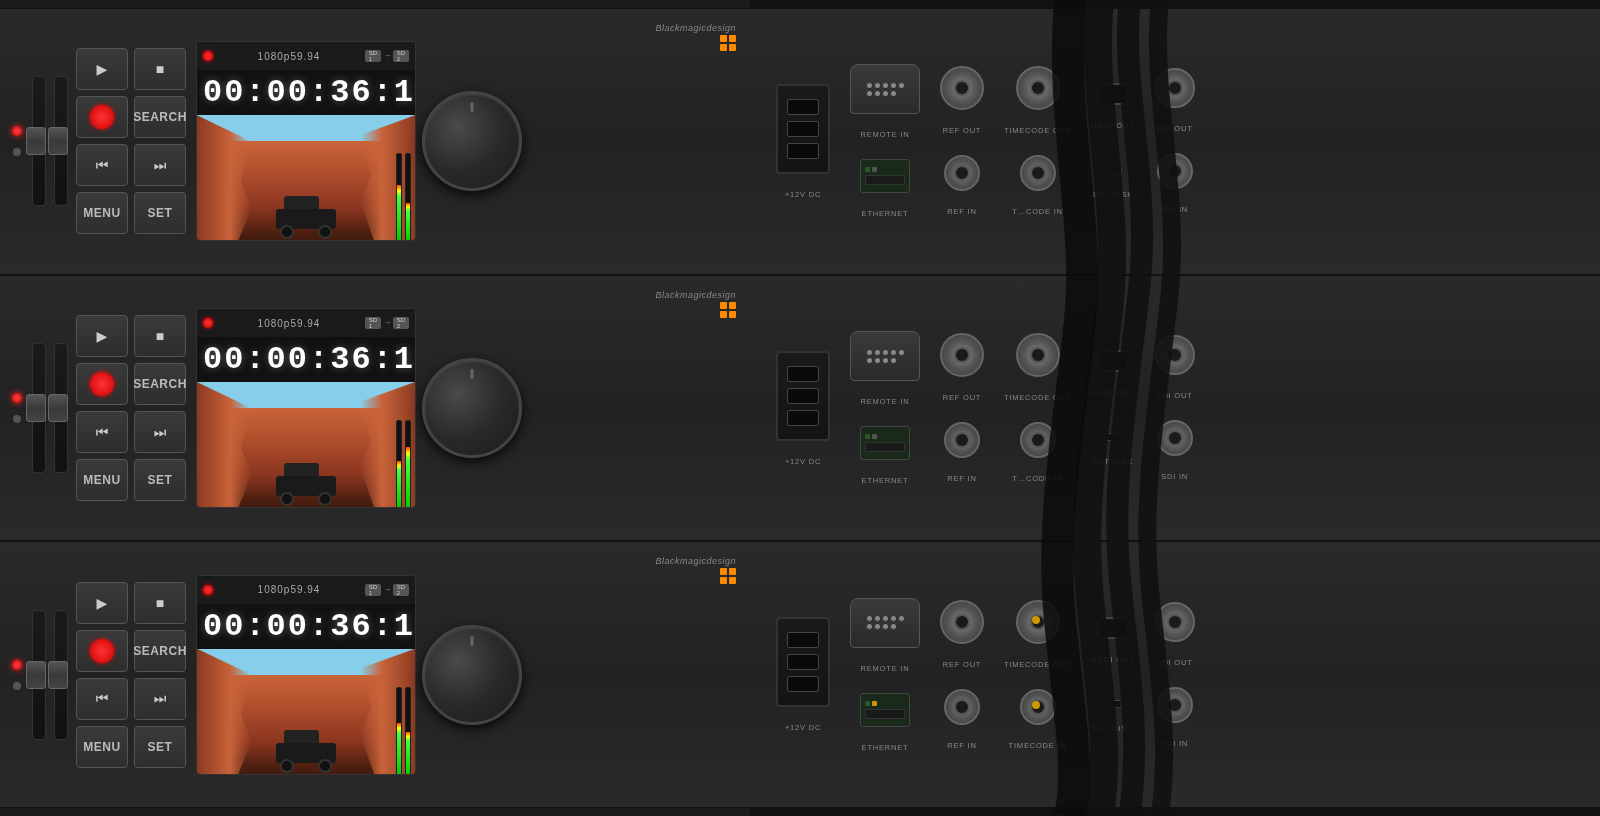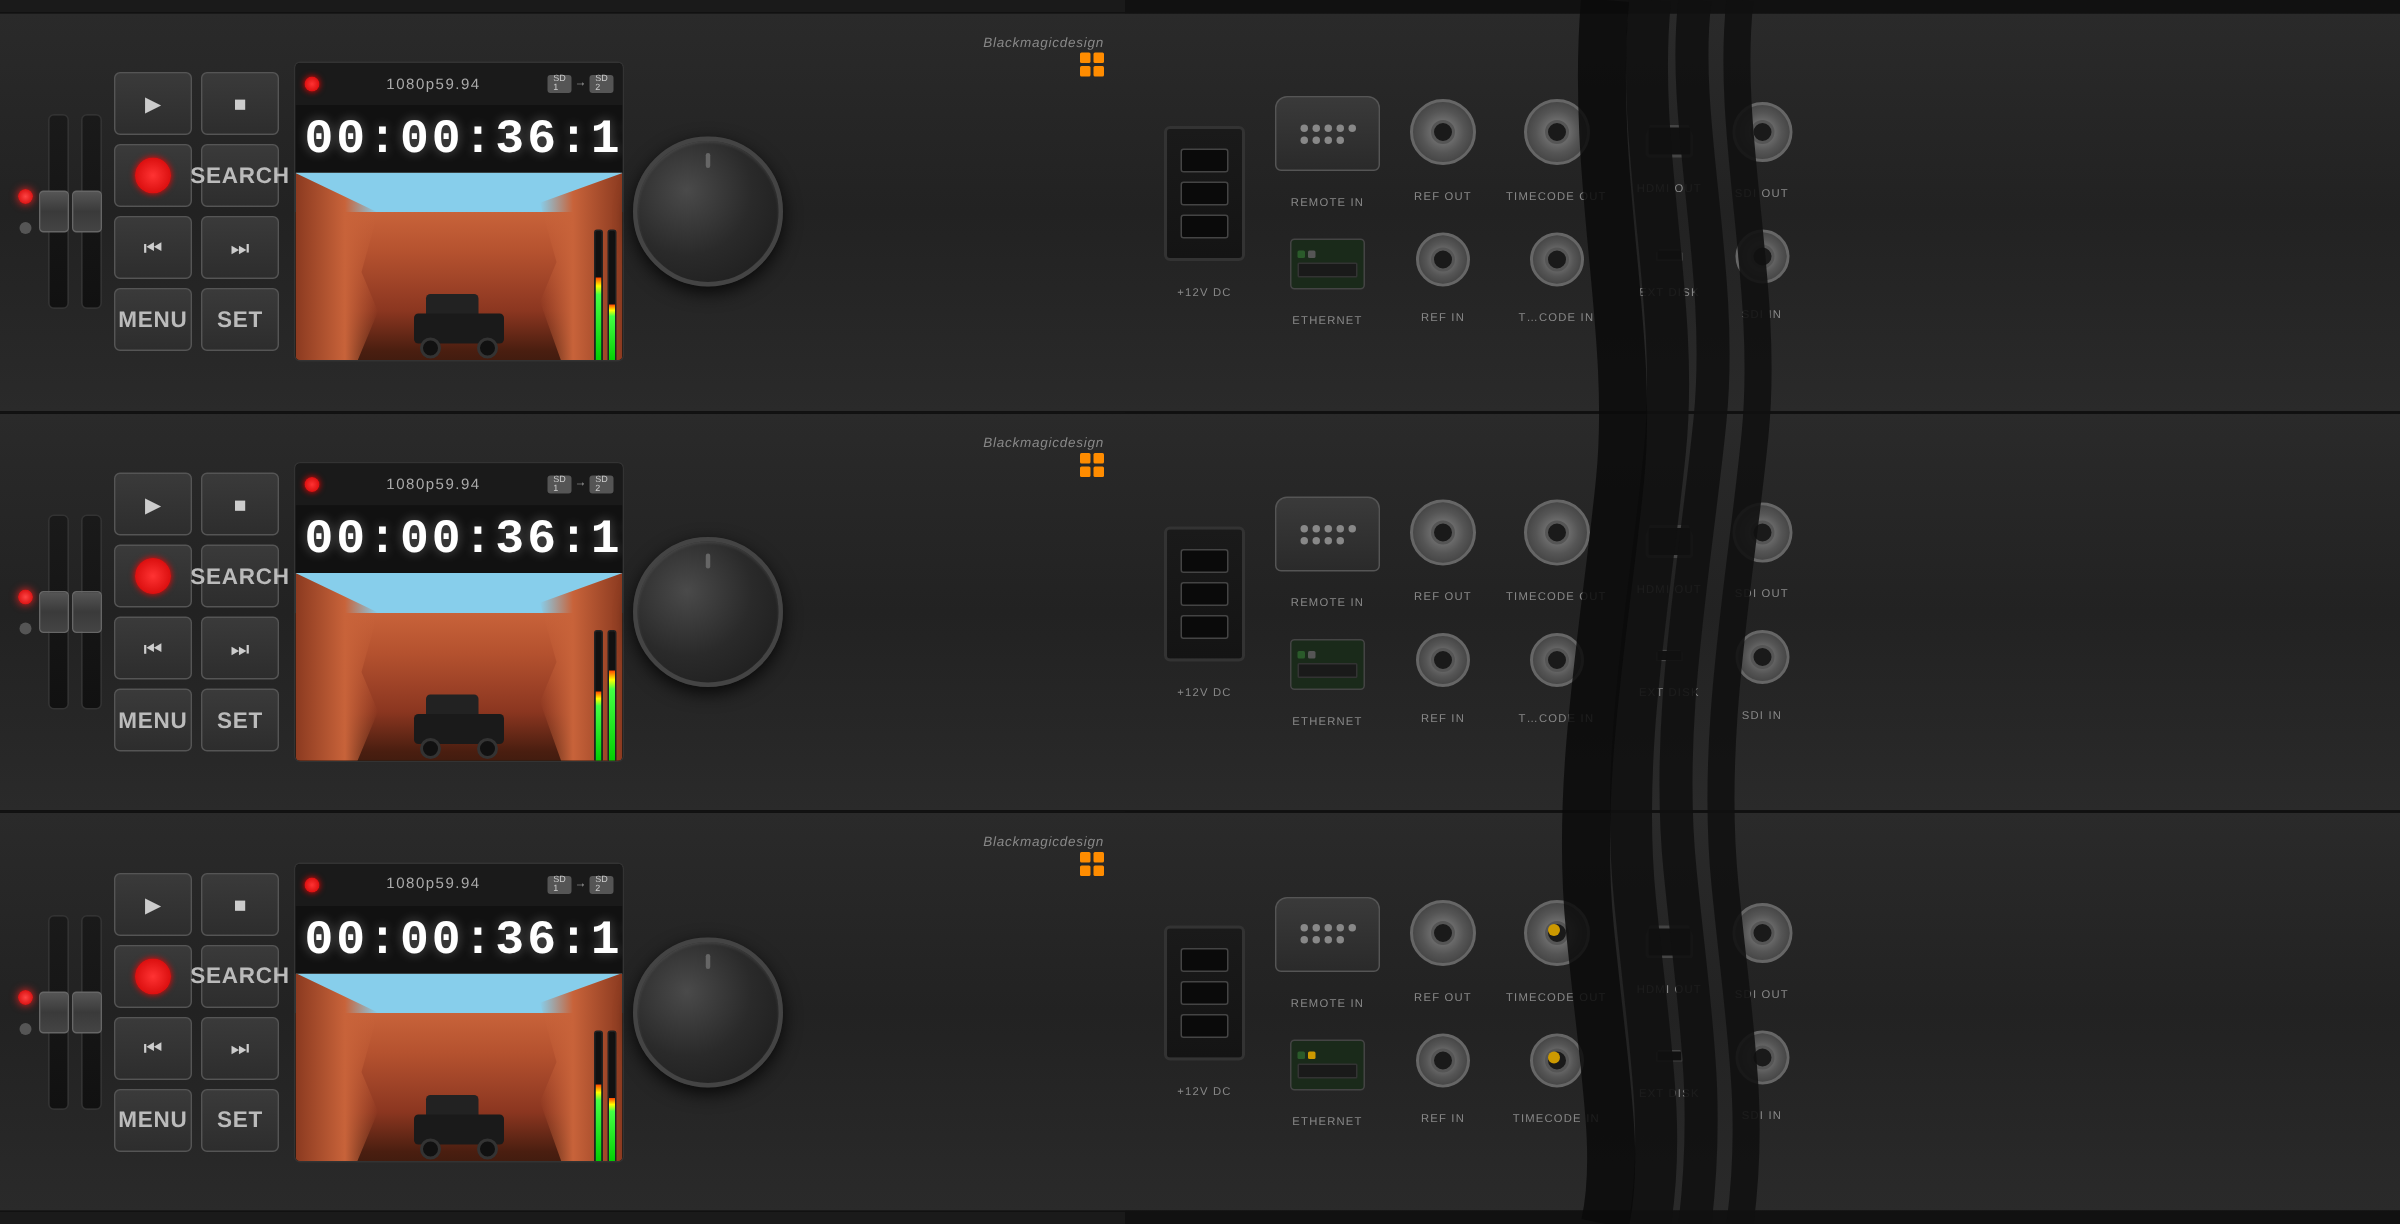--- a/index.html
+++ b/index.html
@@ -122,21 +122,21 @@
 
     .btn-red-circle {
       width: 24px;
       height: 24px;
       border-radius: 50%;
       background: radial-gradient(circle, #ff3333 0%, #cc0000 100%);
       box-shadow: 0 0 4px #ff0000;
     }
 
     .btn-text {
-      font-size: 15px;
+      font-size: 12px;
       color: #bbb;
       letter-spacing: 0.5px;
       font-weight: bold;
     }
 
     
     .display-screen {
       width: 220px;
       height: 200px;
       background: #111;

